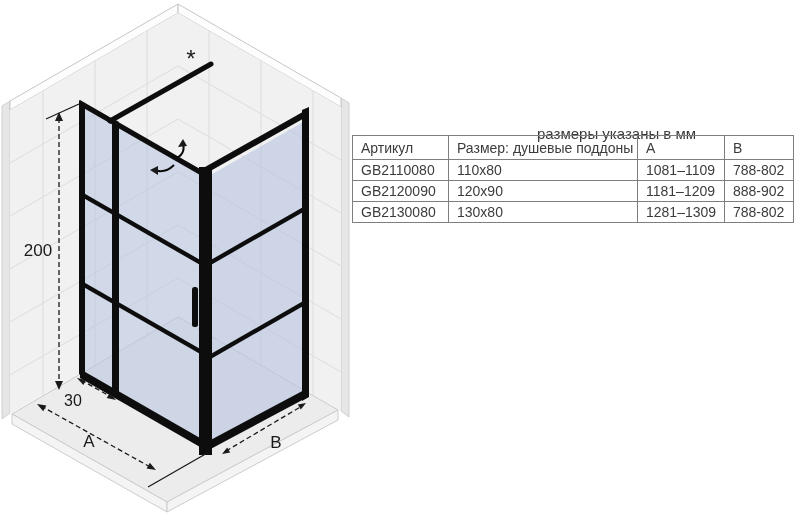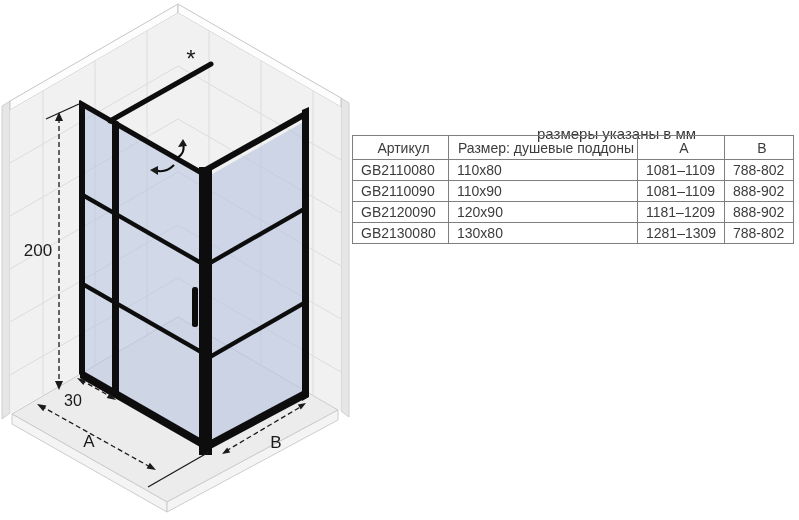--- a/index.html
+++ b/index.html
@@ -12,21 +12,21 @@
   }
   table.spec{
     position:absolute;left:352px;top:135px;width:441px;
     border-collapse:collapse;table-layout:fixed;
     font-size:14px;color:#3c3c3c;
   }
   table.spec th,table.spec td{
     border:1px solid #7e7e7e;text-align:left;font-weight:normal;
     padding:0 2px 0 8px;white-space:nowrap;overflow:hidden;vertical-align:middle;
   }
-  table.spec th{height:23px;text-align:center;}
+  table.spec th{height:23px;}
   table.spec td{height:20px;}
   svg text{font-family:"Liberation Sans",sans-serif;}
   .wall{fill:var(--c-wall,#f1f1f1);}
   .band{fill:#fdfdfd;stroke:#c6c6c6;stroke-width:1;}
   .strip{fill:#e6e6e6;stroke:#c6c6c6;stroke-width:0.8;}
   .tile-line{stroke:var(--c-tile,#dcdcdc);stroke-width:1;fill:none;}
   .floor{fill:var(--c-floor,#ececec);stroke:#c9c9c9;stroke-width:1;}
   .floor-face{fill:#f4f4f4;stroke:#cccccc;stroke-width:1;}
   .glass{fill:var(--c-glass,#b7c3de);}
   .glass-front{opacity:0.55;}
@@ -173,26 +173,20 @@
         </tr>
     </thead>
     <tbody id="table-body">
         <tr>
           <td>GB2110080</td>
           <td>110x80</td>
           <td>1081–1109</td>
           <td>788-802</td>
         </tr>
         <tr>
-          <td>GB2110090</td>
-          <td>110x90</td>
-          <td>1081–1109</td>
-          <td>888-902</td>
-        </tr>
-        <tr>
           <td>GB2120090</td>
           <td>120x90</td>
           <td>1181–1209</td>
           <td>888-902</td>
         </tr>
         <tr>
           <td>GB2130080</td>
           <td>130x80</td>
           <td>1281–1309</td>
           <td>788-802</td>

